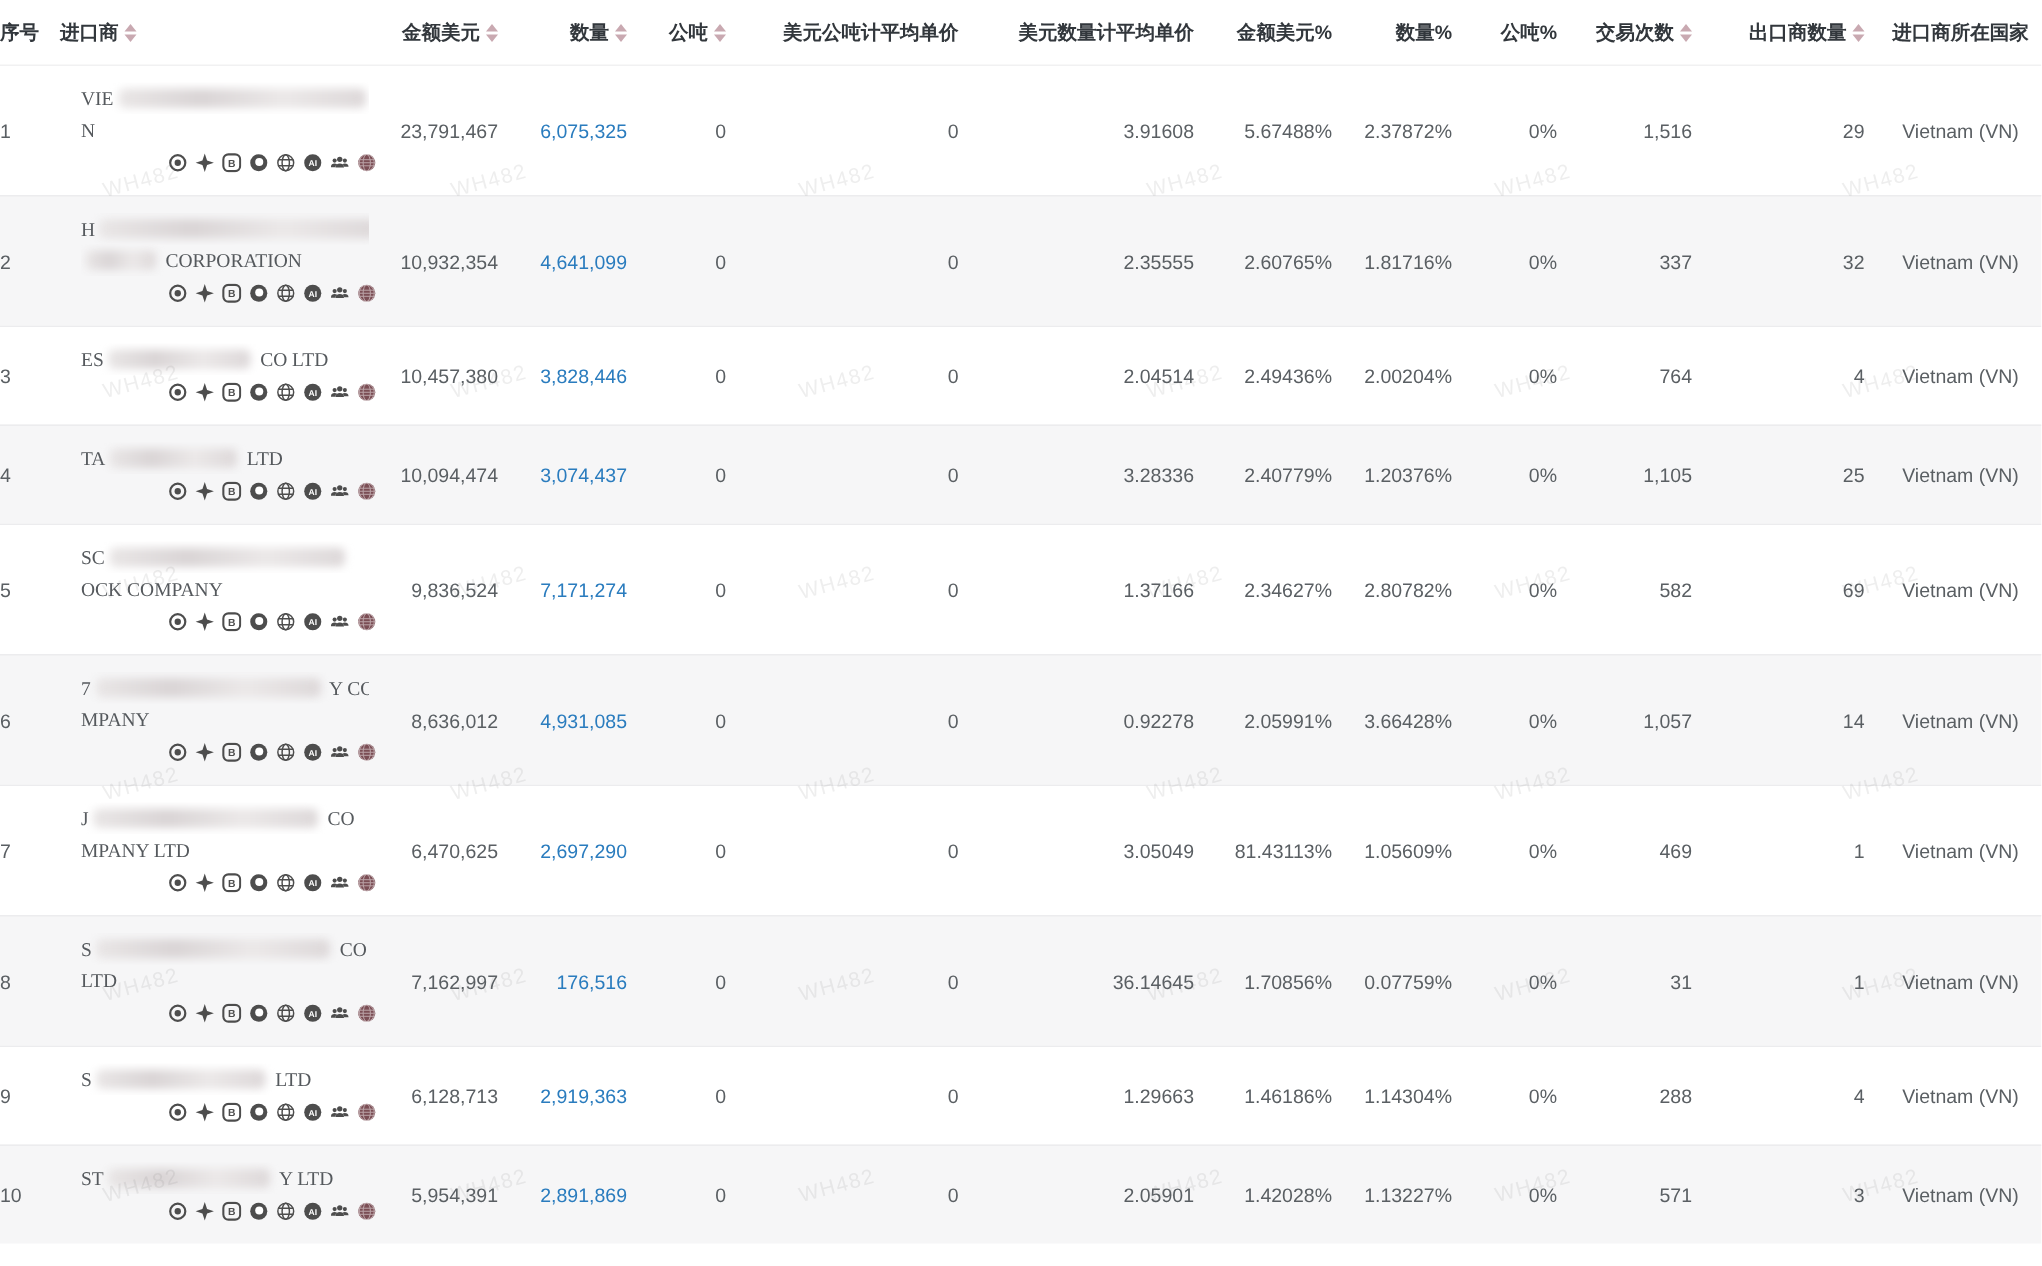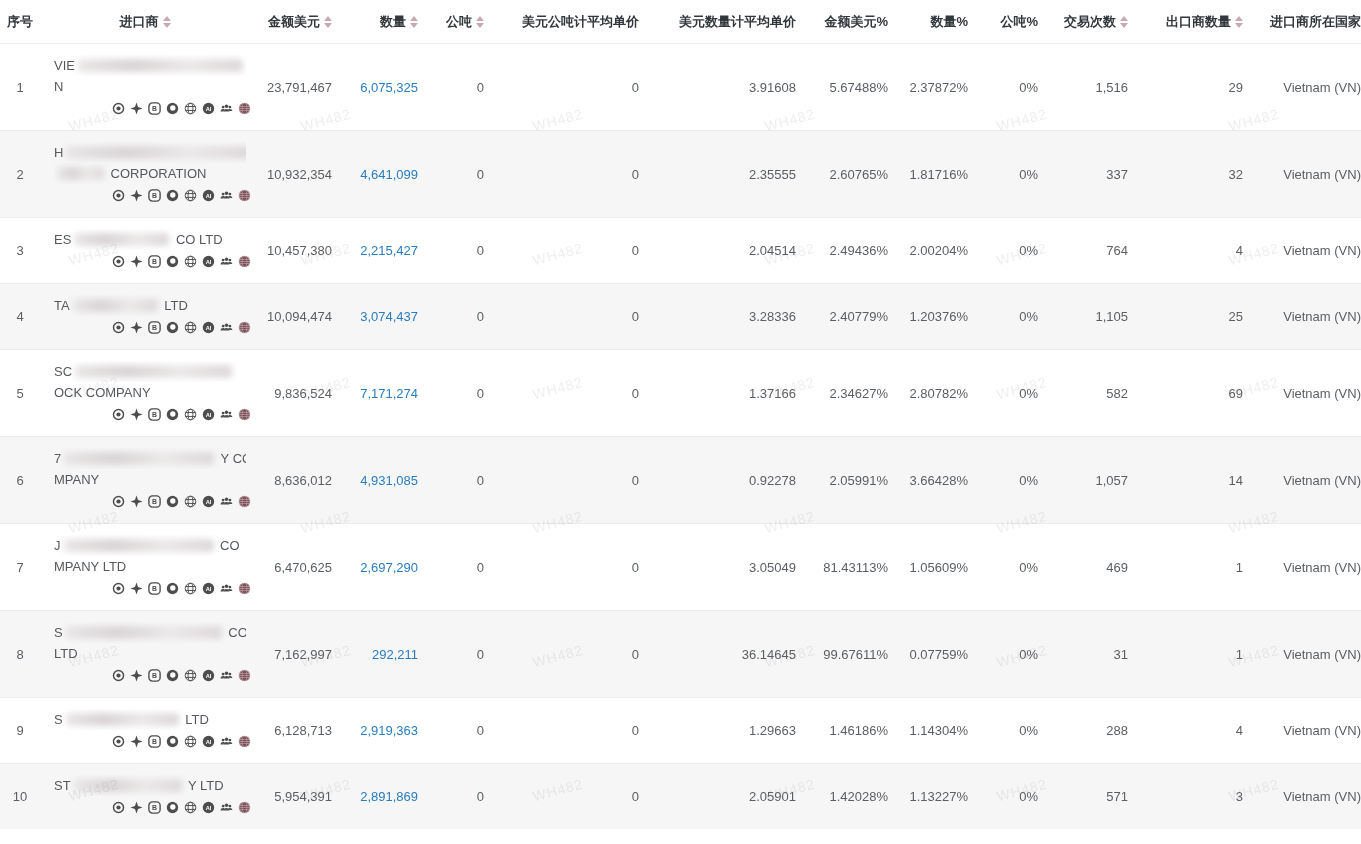--- a/index.html
+++ b/index.html
@@ -23,26 +23,26 @@
   .sort { display:inline-flex; flex-direction:column; gap:2px; margin-left:4px; vertical-align:middle; }
   .sort i { display:block; width:0; height:0; border-left:4px solid transparent; border-right:4px solid transparent; }
   .sort .up   { border-bottom:5px solid #c9a9b1; }
   .sort .down { border-top:5px solid #c9a9b1; }
 
   
   .trow { background:#fff; }
   .trow:nth-child(even) { background:#f6f6f7; }
   .trow + .trow { border-top:1px solid #ececee; }
 
-  .c-center { text-align:center; }
+  .c-center { }
   .c-right  { text-align:right; padding-right:6px; white-space:nowrap; }
-  .c-left   { text-align:right; padding-left:4px; white-space:nowrap; }
+  .c-left   { text-align:center; padding-left:4px; white-space:nowrap; }
 
   .importer-cell { padding:11px 4px 11px 14px; text-align:left; }
-  .name-line { line-height:21px; color:#55595d; white-space:nowrap; overflow:hidden; }
+  .name-line { line-height:21px; color:#55595d; white-space:nowrap; overflow:hidden;font-family:Liberation Serif, serif; }
   .blur-chunk {
     display:inline-block; height:13px; border-radius:4px; margin:0 3px -2px 3px;
     background:linear-gradient(90deg,#e9e6e6,#d9d4d5,#ebe8e8,#ddd8d9);
     filter:blur(3px);
   }
   .icon-row { display:flex; align-items:center; gap:5px; margin-left:58px; height:22px; }
   .icon { display:inline-flex; width:13px; height:13px; cursor:pointer; }
   .icon svg { width:13px; height:13px; }
 
   .qty-link { color:#2a7cbe; cursor:pointer; }
@@ -301,21 +301,21 @@
                 <g fill="none" stroke="#fff" stroke-width=".8" opacity=".5">
                   <ellipse cx="8" cy="8" rx="3" ry="6.8"></ellipse>
                   <ellipse cx="8" cy="8" rx="6.2" ry="6.8"></ellipse>
                   <path d="M1.2 5.5h13.6M1 8h14M1.2 10.5h13.6"></path>
                 </g>
               </svg>
             </span>
           </div>
         </div>
         <div class="c-right">10,457,380</div>
-        <div class="c-right"><span class="qty-link">2,215,427</span></div>
+        <div class="c-right"><span class="qty-link">3,828,446</span></div>
         <div class="c-right">0</div>
         <div class="c-right">0</div>
         <div class="c-right">2.04514</div>
         <div class="c-right">2.49436%</div>
         <div class="c-right">2.00204%</div>
         <div class="c-right">0%</div>
         <div class="c-right">764</div>
         <div class="c-right">4</div>
         <div class="c-left">Vietnam (VN)</div>
       </div>
@@ -680,25 +680,25 @@
                 <g fill="none" stroke="#fff" stroke-width=".8" opacity=".5">
                   <ellipse cx="8" cy="8" rx="3" ry="6.8"></ellipse>
                   <ellipse cx="8" cy="8" rx="6.2" ry="6.8"></ellipse>
                   <path d="M1.2 5.5h13.6M1 8h14M1.2 10.5h13.6"></path>
                 </g>
               </svg>
             </span>
           </div>
         </div>
         <div class="c-right">7,162,997</div>
-        <div class="c-right"><span class="qty-link">292,211</span></div>
+        <div class="c-right"><span class="qty-link">176,516</span></div>
         <div class="c-right">0</div>
         <div class="c-right">0</div>
         <div class="c-right">36.14645</div>
-        <div class="c-right">99.67611%</div>
+        <div class="c-right">1.70856%</div>
         <div class="c-right">0.07759%</div>
         <div class="c-right">0%</div>
         <div class="c-right">31</div>
         <div class="c-right">1</div>
         <div class="c-left">Vietnam (VN)</div>
       </div>
       <div class="grid-row trow">
         <div class="c-center">9</div>
         <div class="importer-cell">
           <div class="name-line"><span>S</span><span class="blur-chunk" style="width: 113px;"></span><span> LTD</span></div>

